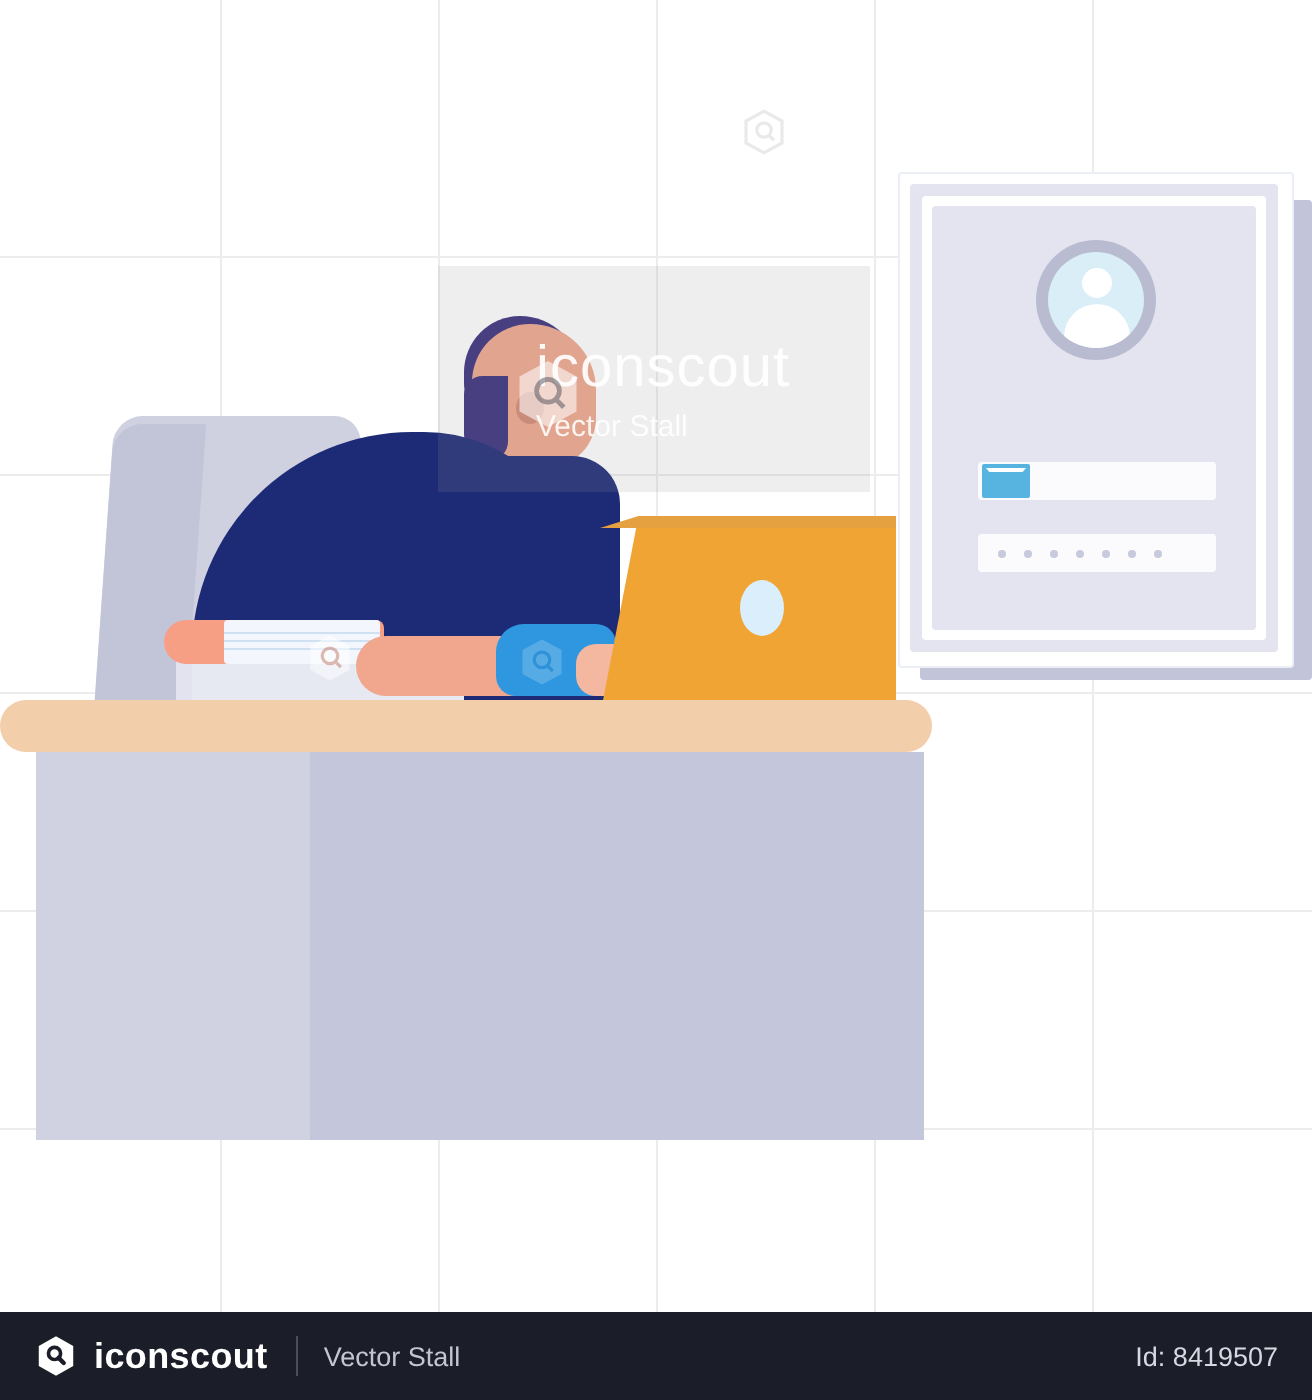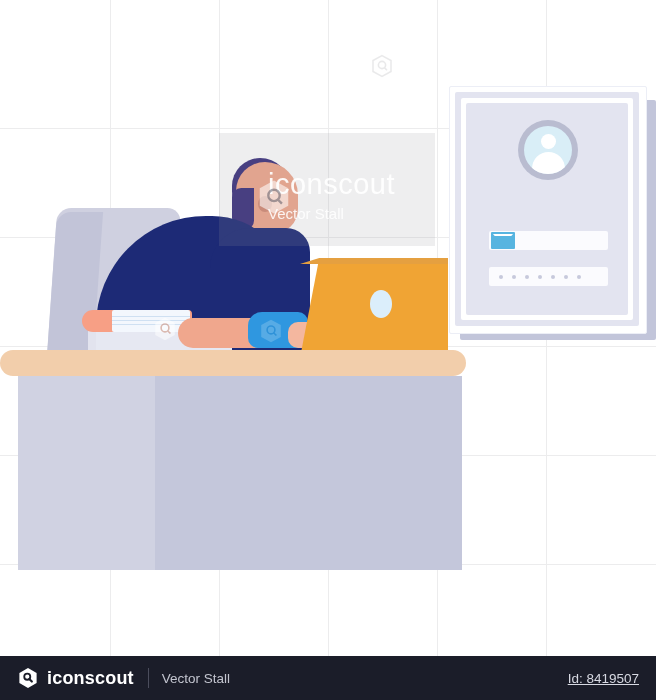--- a/index.html
+++ b/index.html
@@ -218,21 +218,21 @@
     margin-left:17px;width:22px;height:22px;display:block;
   }
   .footer-brand{
     color:#ffffff;font-size:18px;font-weight:bold;margin-left:8px;letter-spacing:.2px;
   }
   .footer-div{
     width:1px;height:20px;background:#4b4d5c;margin:0 13px 0 14px;
   }
   .footer-author{color:#c3c5cf;font-size:13.5px;}
   .footer-id{
-    margin-left:auto;margin-right:17px;color:#d7d9e2;font-size:13.5px;text-decoration:underline;
+    margin-left:auto;margin-right:17px;color:#d7d9e2;font-size:13.5px;
   }
 </style>
 </head>
 <body>
 
 <div class="stage">
 
   <div class="grid">
     <div class="v" style="left:110px"></div>
     <div class="v" style="left:219px"></div>

